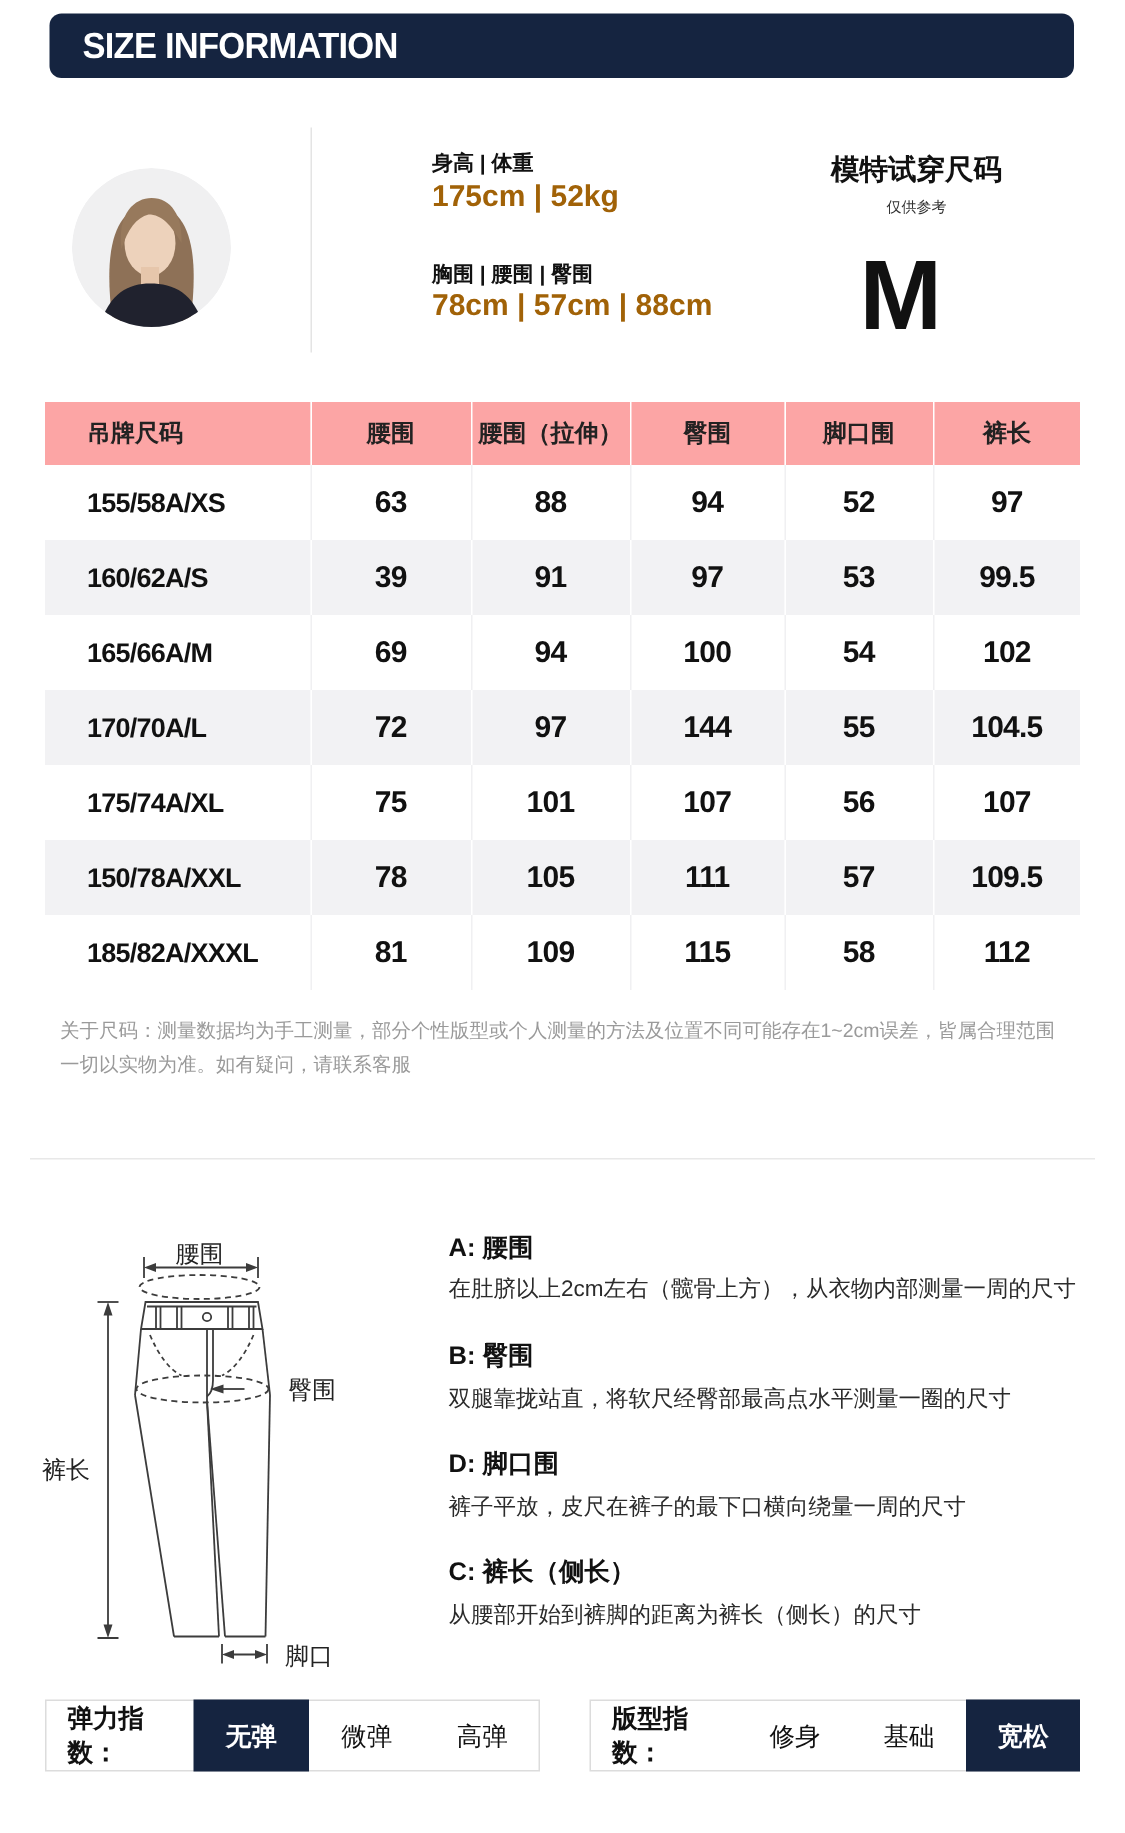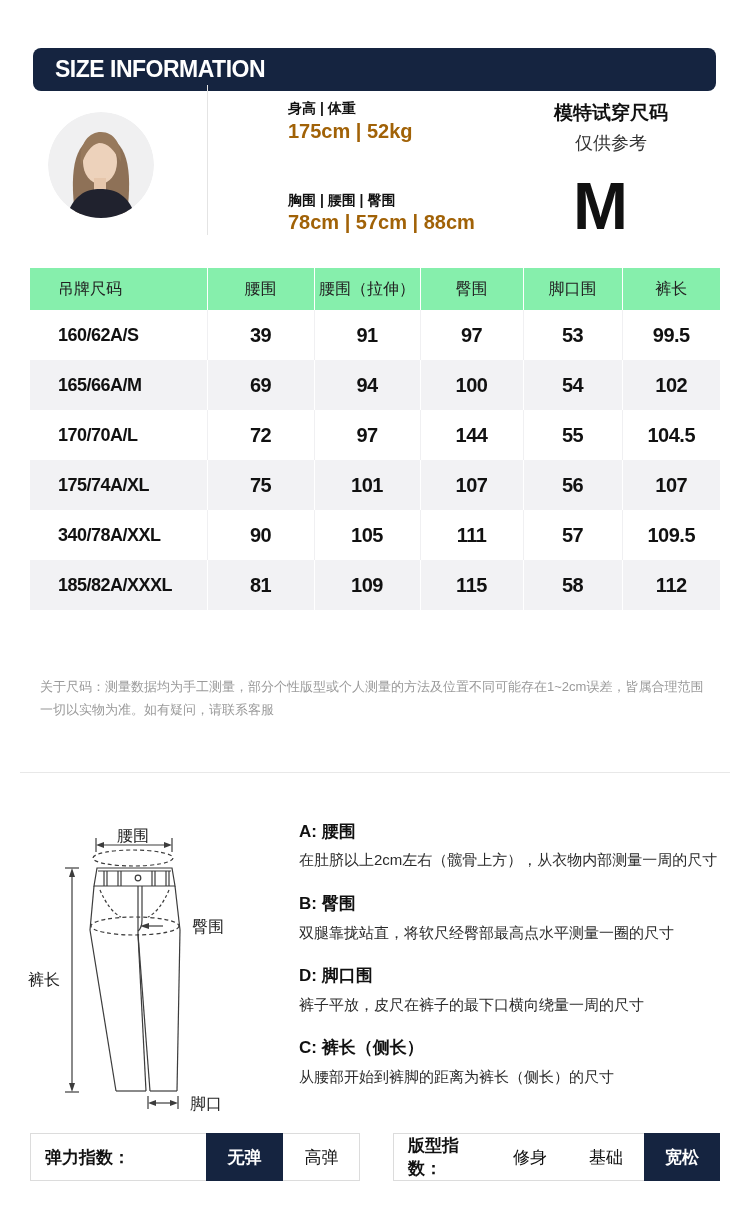--- a/index.html
+++ b/index.html
@@ -1,40 +1,40 @@
 <!DOCTYPE html>
 <html><head>
 <meta charset="utf-8">
 <style>
   html,body{margin:0;padding:0;background:#fff;}
   .page{position:relative;width:750px;height:1222px;background:#ffffff;overflow:hidden;
         font-family:"Liberation Sans","DejaVu Sans",sans-serif;color:#111;}
 
   
   .title-bar{position:absolute;left:33px;top:9px;width:683px;height:43px;background:#152440;
-             border-radius:8px;display:flex;align-items:center;margin-top:39px;}
+             border-radius:8px;display:flex;align-items:center;}
   .title-bar span{color:#fff;font-size:23px;font-weight:700;letter-spacing:-0.5px;margin-left:22px;
                   transform:scaleY(1.05);}
 
   
   .avatar{position:absolute;left:48px;top:112px;width:106px;height:106px;border-radius:50%;overflow:hidden;}
   .v-divider{position:absolute;left:207px;top:85px;width:1px;height:150px;background:#e4e4e4;}
   .stats{position:absolute;left:288px;top:100px;}
   .stat-label{font-size:14px;font-weight:700;color:#111;line-height:1.25;}
   .stat-value{font-size:20px;font-weight:700;color:#a16207;line-height:1.3;}
-  .stat-group+.stat-group{margin-top:48px;}
+  .stat-group+.stat-group{margin-top:30px;}
   .fit{position:absolute;left:500px;top:100px;width:222px;text-align:center;}
   .fit-title{font-size:19px;font-weight:700;color:#111;}
-  .fit-sub{font-size:18px;color:#333;margin-top:5px;}
+  .fit-sub{font-size:10px;color:#333;margin-top:5px;}
   .fit-size{font-size:66px;font-weight:700;line-height:1;margin-top:18px;padding-right:22px;
             letter-spacing:-1px;}
 
   
   .size-table{position:absolute;left:30px;top:268px;width:690px;border-collapse:collapse;table-layout:fixed;}
-  .size-table th{height:40px;background:#86efac;font-size:16px;font-weight:400;color:#222;text-align:center;}
+  .size-table th{height:40px;background:#fca5a5;font-size:16px;font-weight:700;color:#222;text-align:center;}
   .size-table th:first-child{text-align:left;padding-left:28px;}
   .size-table td{height:48px;font-size:20px;font-weight:700;color:#111;text-align:center;letter-spacing:-0.5px;}
   .size-table td:first-child{text-align:left;padding-left:28px;font-size:18px;}
   .size-table thead th+th{border-left:1px solid #ffffff;}
   .size-table tbody tr:nth-child(odd) td+td{border-left:1px solid #f0f0f2;}
   .size-table tbody tr:nth-child(even){background:#f2f2f4;}
   .size-table tbody tr:nth-child(even) td+td{border-left:1px solid #ffffff;}
 
   
   .note{position:absolute;left:40px;top:676px;width:676px;font-size:13px;color:#9a9a9a;line-height:1.75;}
@@ -118,20 +118,28 @@
           <th>吊牌尺码</th>
           <th>腰围</th>
           <th>腰围（拉伸）</th>
           <th>臀围</th>
           <th>脚口围</th>
           <th>裤长</th>
         </tr>
     </thead>
     <tbody>
         <tr>
+          <td>155/58A/XS</td>
+          <td>63</td>
+          <td>88</td>
+          <td>94</td>
+          <td>52</td>
+          <td>97</td>
+        </tr>
+        <tr>
           <td>160/62A/S</td>
           <td>39</td>
           <td>91</td>
           <td>97</td>
           <td>53</td>
           <td>99.5</td>
         </tr>
         <tr>
           <td>165/66A/M</td>
           <td>69</td>
@@ -150,22 +158,22 @@
         </tr>
         <tr>
           <td>175/74A/XL</td>
           <td>75</td>
           <td>101</td>
           <td>107</td>
           <td>56</td>
           <td>107</td>
         </tr>
         <tr>
-          <td>340/78A/XXL</td>
-          <td>90</td>
+          <td>150/78A/XXL</td>
+          <td>78</td>
           <td>105</td>
           <td>111</td>
           <td>57</td>
           <td>109.5</td>
         </tr>
         <tr>
           <td>185/82A/XXXL</td>
           <td>81</td>
           <td>109</td>
           <td>115</td>
@@ -255,20 +263,21 @@
       <div class="def-item">
         <div class="def-term">C: 裤长（侧长）</div>
         <div class="def-desc">从腰部开始到裤脚的距离为裤长（侧长）的尺寸</div>
       </div>
     </div>
 
   <div class="index-box left">
     <div class="index-label">弹力指数：</div>
     <div class="index-options">
         <div class="option selected">无弹</div>
+        <div class="option">微弹</div>
         <div class="option">高弹</div>
       </div>
   </div>
 
   <div class="index-box right">
     <div class="index-label">版型指数：</div>
     <div class="index-options">
         <div class="option">修身</div>
         <div class="option">基础</div>
         <div class="option selected">宽松</div>

